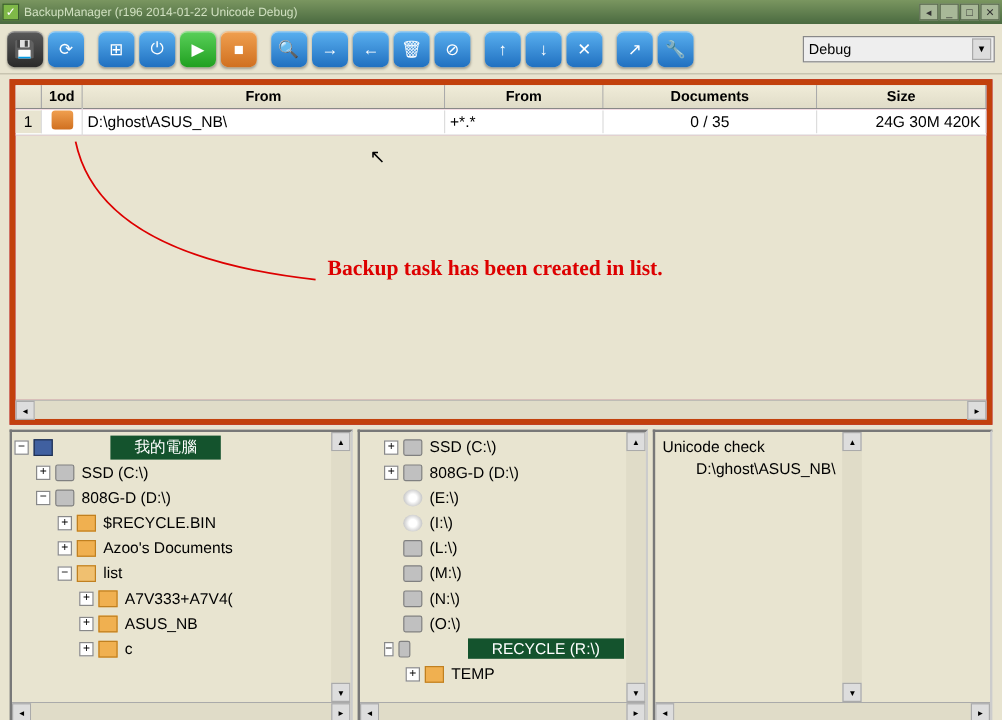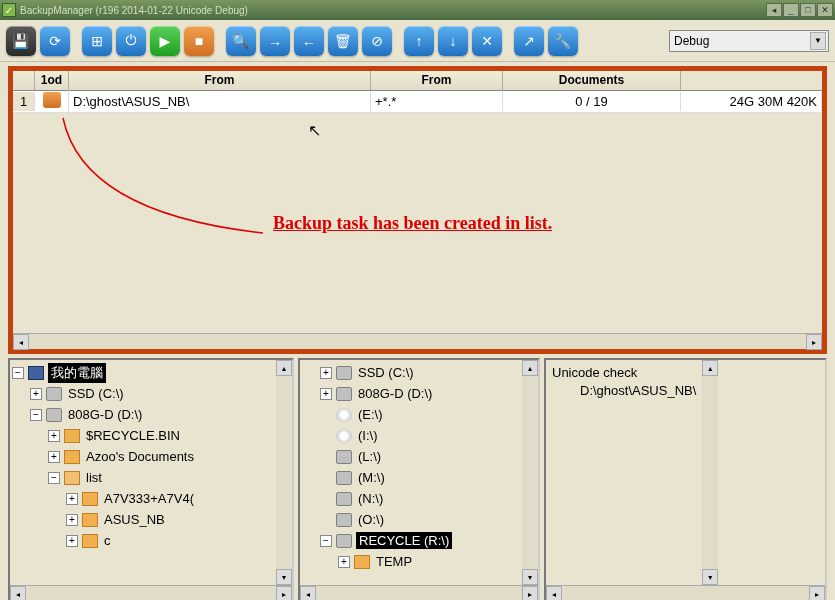--- a/index.html
+++ b/index.html
@@ -20,39 +20,39 @@
 .legend-arrow { position: absolute; right: 2px; width: 16px; height: 18px; background: #ddd; border: 1px solid #aaa; display: flex; align-items: center; justify-content: center; font-size: 8px; }
 
 .grid-area { margin: 4px 8px; border: 5px solid #c2410c; background: #be185d; position: relative; }
 .grid-header { display: flex; background: #e8e4d0; border-bottom: 1px solid #888; height: 20px; }
 .gh-cell { border-right: 1px solid #aaa; padding: 2px 4px; font-weight: bold; text-align: center; font-size: 12px; background: linear-gradient(to bottom, #f0ecd8, #e0dcc8); }
 .grid-row { display: flex; height: 22px; align-items: center; background: #fff; border-bottom: 1px solid #ddd; }
 .gr-cell { border-right: 1px solid #ddd; padding: 2px 4px; font-size: 13px; overflow: hidden; white-space: nowrap; }
 .grid-body { background: #e8e4d0; height: 220px; position: relative; }
 .row-icon { width: 18px; height: 16px; background: linear-gradient(to bottom, #f0a050, #d07020); border-radius: 3px; display: inline-block; }
 
-.annotation { position: absolute; color: #d00; font-family: "Comic Sans MS", cursive; font-size: 18px; font-weight: bold; pointer-events: none; text-decoration: underline; }
+.annotation { position: absolute; color: #d00; font-family: "Comic Sans MS", cursive; font-size: 18px; font-weight: bold; pointer-events: none; }
 .curve { position: absolute; pointer-events: none; }
 
 .hscroll { height: 16px; background: #e8e4d0; border-top: 1px solid #aaa; display: flex; }
 .sc-btn { width: 16px; height: 16px; background: #ddd; border: 1px solid #aaa; display: flex; align-items: center; justify-content: center; font-size: 8px; cursor: pointer; }
 .sc-track { flex: 1; background: #e0dcc8; }
 
 .panels { display: flex; gap: 4px; margin: 4px 8px 8px 8px; height: 245px; }
 .panel { border: 2px inset #ccc; background: #e8e4d0; display: flex; flex-direction: column; overflow: hidden; }
 .tree-body { flex: 1; overflow: hidden; padding: 2px; }
 .tree-item { display: flex; align-items: center; height: 21px; font-size: 13px; white-space: nowrap; }
 .tree-item .exp { width: 12px; height: 12px; border: 1px solid #888; display: flex; align-items: center; justify-content: center; font-size: 10px; margin-right: 4px; background: #fff; cursor: pointer; line-height: 1; }
 .tree-item .icn { width: 16px; height: 14px; margin-right: 4px; display: inline-block; }
 .icn.computer { background: #4060a0; border: 1px solid #203050; }
 .icn.drive { background: #c0c0c0; border: 1px solid #808080; border-radius: 2px; }
 .icn.cd { background: radial-gradient(circle, #fff 30%, #ccc 70%); border-radius: 50%; }
 .icn.folder { background: #f0b050; border: 1px solid #c08020; }
 .icn.folder-open { background: #f0c070; border: 1px solid #c08020; }
-.tree-item.selected .label { background: #000000; color: #fff; padding: 1px 3px; }
+.tree-item.selected .label { background: #14532d; color: #fff; padding: 1px 20px; margin-left: 44px; }
 .tree-item .label { padding: 1px 2px; }
 .ind1 { margin-left: 18px; }
 .ind2 { margin-left: 36px; }
 .ind3 { margin-left: 54px; }
 .log-body { padding: 4px 6px; font-size: 13px; line-height: 1.4; }
 .panel-scroll { display: flex; height: 16px; border-top: 1px solid #aaa; }
 .vscroll { width: 16px; background: #e0dcc8; display: flex; flex-direction: column; }
 .panel-inner { display: flex; flex: 1; overflow: hidden; }
 .cursor-ptr { position: absolute; font-size: 16px; pointer-events: none; }
 </style>
@@ -129,27 +129,28 @@
   </div>
 </div>
 
 <div class="grid-area">
   <div class="grid-header">
     <div class="gh-cell" style="width:22px"></div>
     <div class="gh-cell" style="width:34px">1od</div>
     <div class="gh-cell" style="width:302px">From</div>
     <div class="gh-cell" style="width:132px">From</div>
     <div class="gh-cell" style="width:178px">Documents</div>
+    <div class="gh-cell" style="flex:1">Size</div>
   </div>
   <div class="grid-row">
     <div class="gr-cell" style="width:22px;text-align:center;background:#e8e4d0">1</div>
     <div class="gr-cell" style="width:34px;text-align:center"><span class="row-icon"></span></div>
     <div class="gr-cell" style="width:302px">D:\ghost\ASUS_NB\</div>
     <div class="gr-cell" style="width:132px">+*.*</div>
-    <div class="gr-cell" style="width:178px;text-align:center">0 / 19</div>
+    <div class="gr-cell" style="width:178px;text-align:center">0 / 35</div>
     <div class="gr-cell" style="flex:1;text-align:right">24G 30M 420K</div>
   </div>
   <div class="grid-body">
     <svg class="curve" style="left:40px;top:0;" width="230" height="140">
       <path d="M 10 5 Q 30 100 210 120" stroke="#d00" stroke-width="1.5" fill="none"></path>
     </svg>
     <div class="annotation" style="left:260px; top:100px;">Backup task has been created in list.</div>
     <div class="cursor-ptr" style="left:295px; top:8px;">↖</div>
   </div>
   <div class="hscroll">

